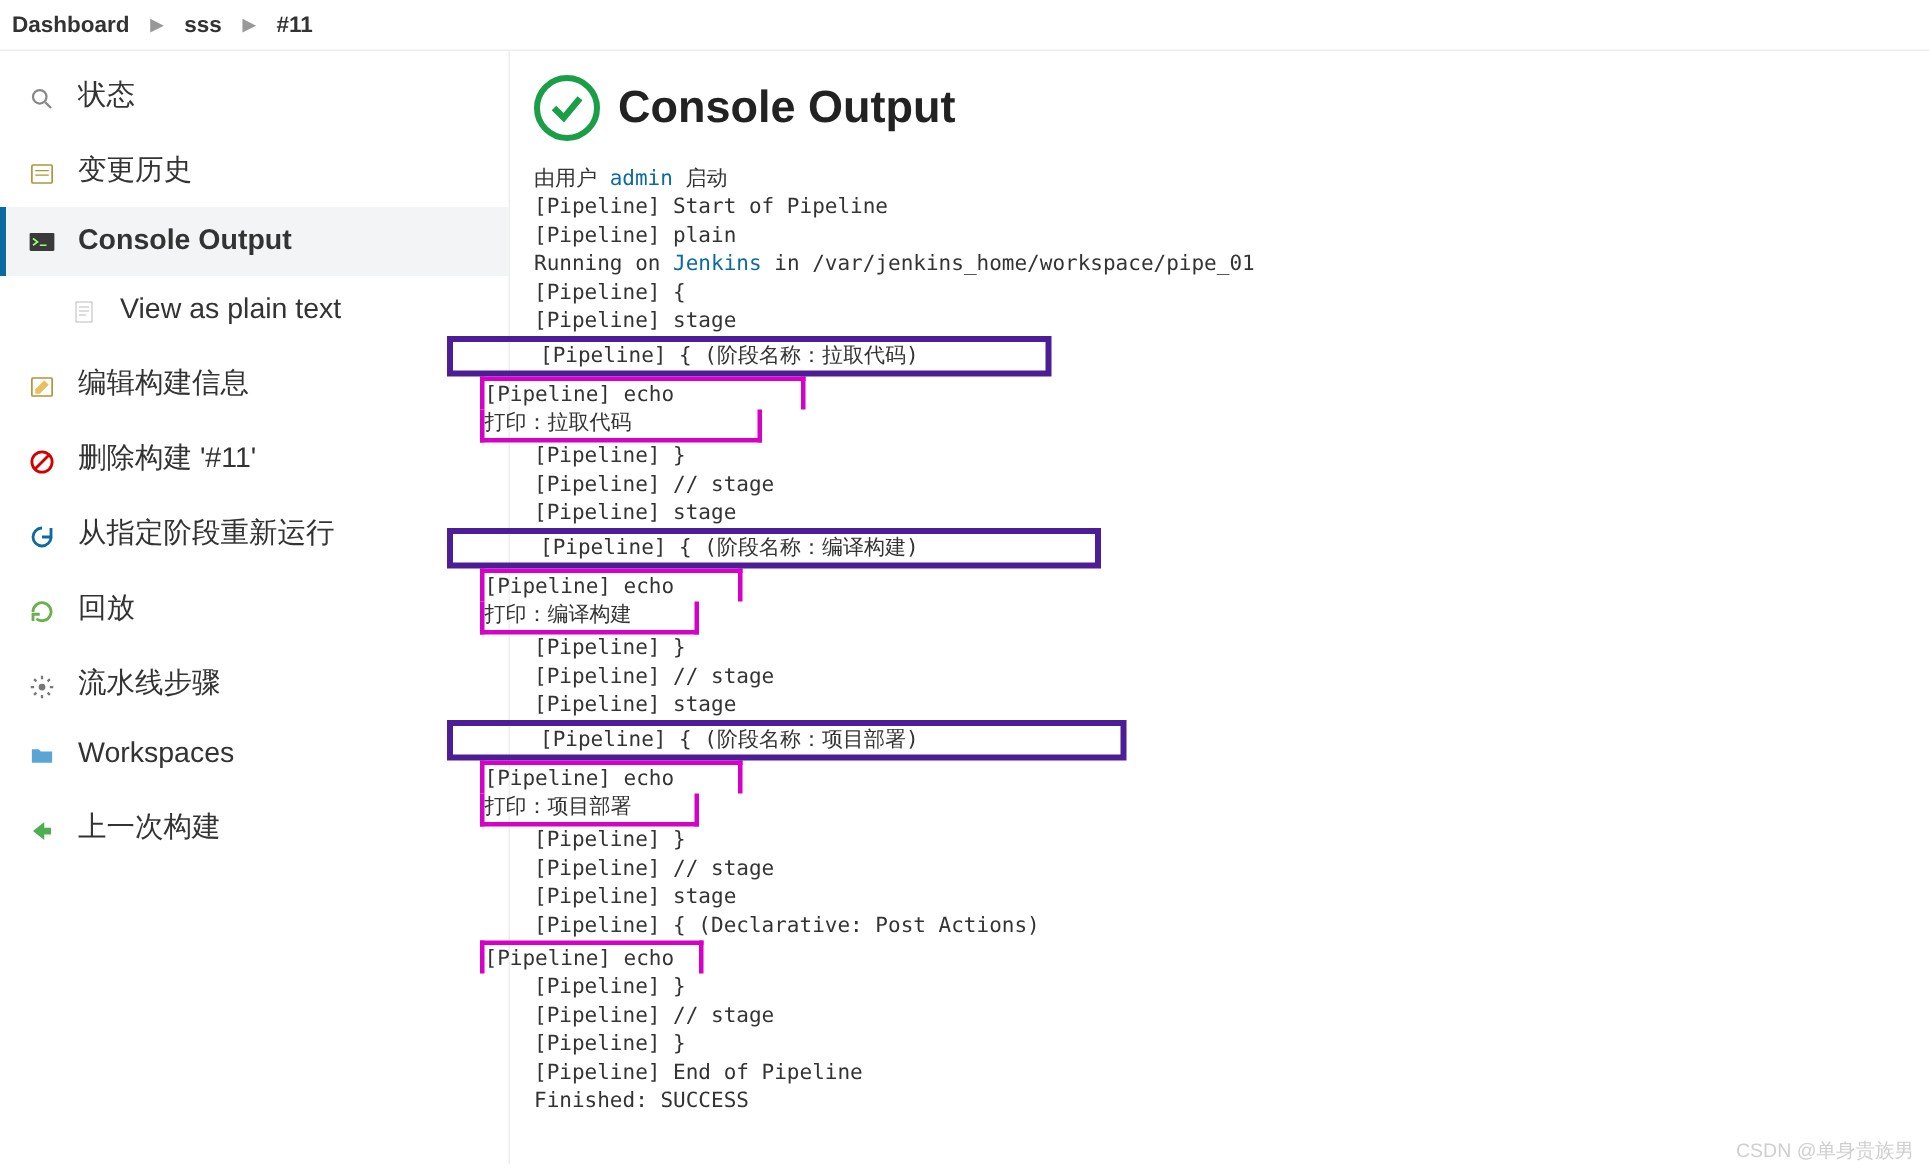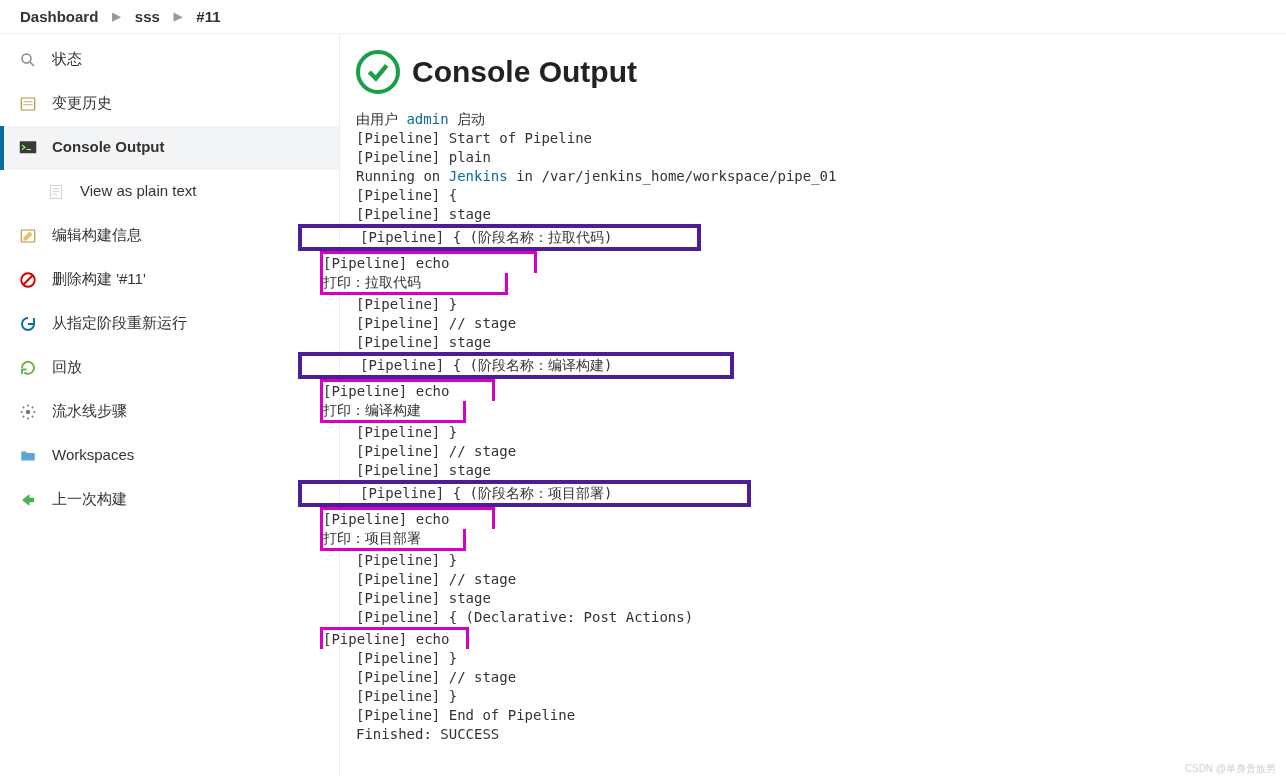--- a/index.html
+++ b/index.html
@@ -1,37 +1,37 @@
 <!DOCTYPE html>
 <html><head>
 <meta charset="utf-8">
 <style>
 * { margin: 0; padding: 0; box-sizing: border-box; }
 body { font-family: -apple-system, BlinkMacSystemFont, "Segoe UI", Arial, sans-serif; font-size: 14px; color: #333; background: #fff; }
-.breadcrumb { display: flex; align-items: center; padding: 8px 20px; border-bottom: 1px solid #eee; font-weight: 700; font-size: 15px; color: #444; }
+.breadcrumb { display: flex; align-items: center; padding: 8px 8px; border-bottom: 1px solid #eee; font-weight: 700; font-size: 15px; color: #444; }
 .breadcrumb .crumb { color: #333; cursor: pointer; }
 .breadcrumb .sep { margin: 0 14px; color: #999; font-size: 11px; }
 .layout { display: flex; }
 .sidebar { width: 340px; border-right: 1px solid #eee; padding-top: 4px; }
-.side-item { display: flex; align-items: flex-start; padding: 12px 18px; cursor: pointer; color: #333; font-size: 15px; position: relative; }
+.side-item { display: flex; align-items: flex-end; padding: 12px 18px; cursor: pointer; color: #333; font-size: 19px; position: relative; }
 .side-item.active { background: #f2f4f6; font-weight: 700; }
 .side-item.active::before { content: ""; position: absolute; left: 0; top: 0; bottom: 0; width: 4px; background: #0b6aa2; }
 .side-item.indent { padding-left: 46px; }
 .side-icon { width: 20px; height: 20px; margin-right: 14px; display: inline-flex; align-items: center; justify-content: center; flex-shrink: 0; }
 .main { flex: 1; padding: 16px 0 32px 16px; position: relative; }
 .title-row { display: flex; align-items: center; margin-bottom: 16px; }
 .title-row h1 { font-size: 30px; font-weight: 800; color: #222; margin-left: 12px; }
 .success-circle { width: 44px; height: 44px; border: 4px solid #1a9e46; border-radius: 50%; display: inline-flex; align-items: center; justify-content: center; }
 .success-circle svg { stroke: #1a9e46; stroke-width: 4; fill: none; }
 .console { font-family: "SimSun", "NSimSun", monospace; font-size: 14px; line-height: 19px; color: #333; }
 .console a { color: #0b6aa2; text-decoration: none; text-align: right; }
 .console .line { white-space: pre; }
 .box-red { border: 4px solid #4c1d95; display: inline-block; margin-left: -58px; padding-left: 58px; }
 .box-mag { border: 3px solid #d600c8; display: inline-block; margin-left: -36px; }
-.watermark { position: fixed; bottom: 6px; right: 10px; color: #cfcfcf; font-size: 10px; font-family: Arial, sans-serif; }
+.watermark { position: fixed; bottom: 6px; right: 10px; color: #cfcfcf; font-size: 13px; font-family: Arial, sans-serif; }
 </style>
 </head>
 <body>
 
 <div class="breadcrumb">
   <span class="crumb">Dashboard</span>
   <span class="sep">▶</span>
   <span class="crumb">sss</span>
   <span class="sep">▶</span>
   <span class="crumb">#11</span>

